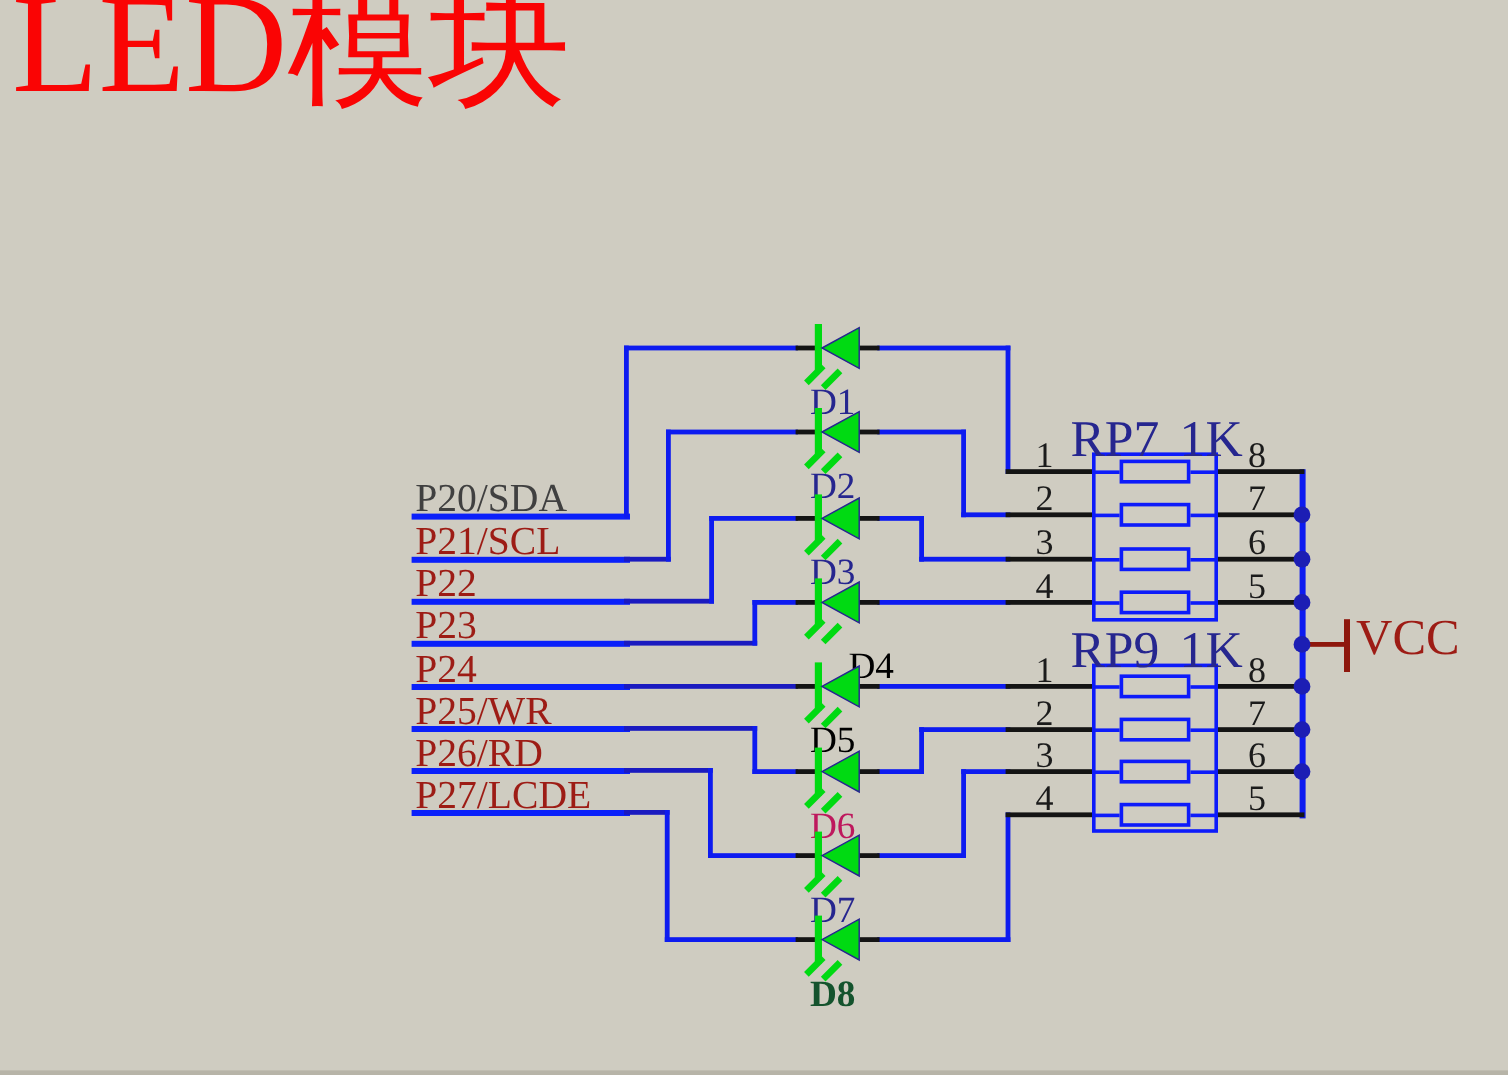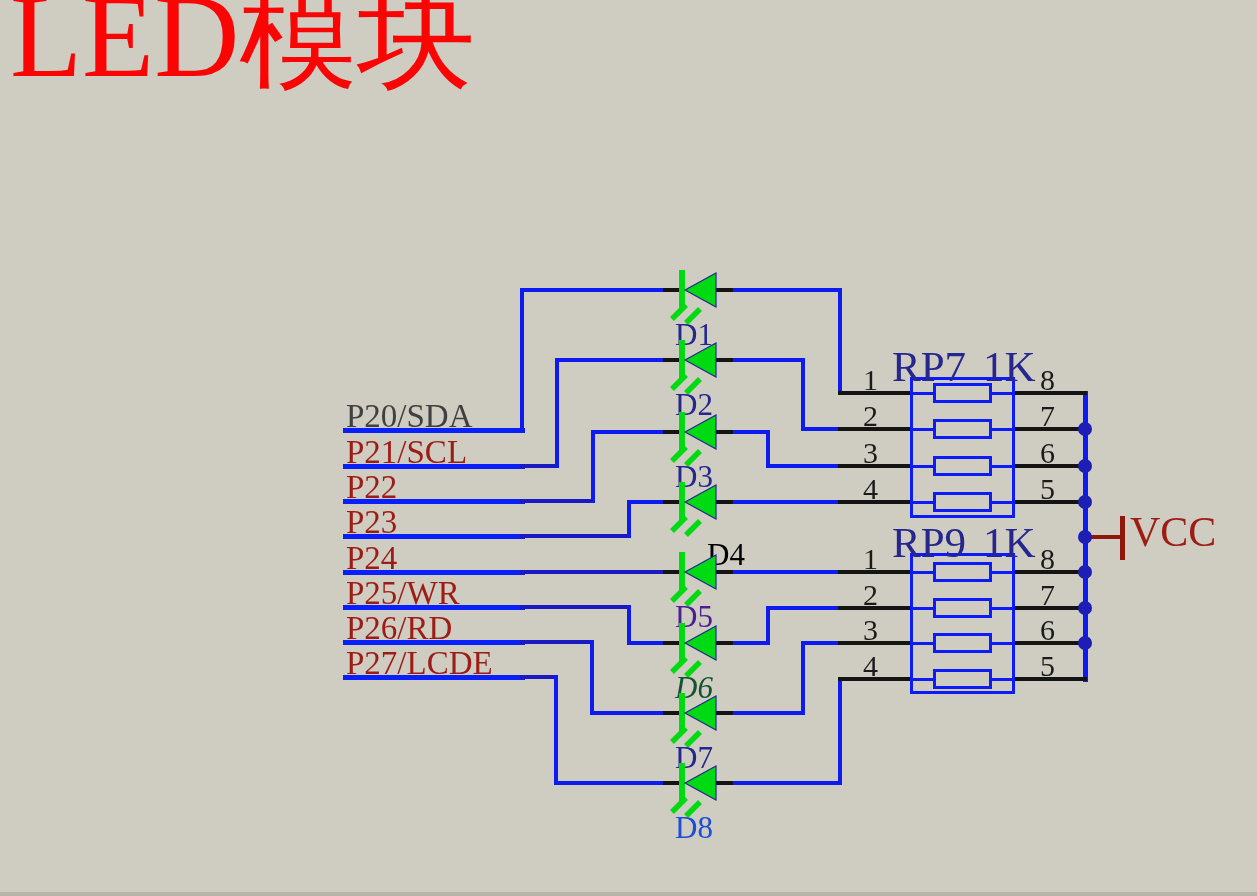--- a/index.html
+++ b/index.html
@@ -152,48 +152,48 @@
       </svg>
       <div class="txt led-designator" style="color: #000000; left: 675px; top: 539px; margin-left: 32px;">D4</div>
       <svg class="ledsvg" width="70" height="62" viewBox="0 0 70 62" style="left: 663px; top: 544px;">
         <rect x="0" y="26" width="18" height="4" fill="#141414"></rect>
         <rect x="53" y="26" width="17" height="4" fill="#141414"></rect>
         <rect x="16" y="8" width="6" height="40" fill="#00da12"></rect>
         <polygon points="22,28 53,11 53,45" fill="#00da12" stroke="#26268f" stroke-width="1.2"></polygon>
         <line x1="9" y1="57" x2="23" y2="43" stroke="#00da12" stroke-width="5.5"></line>
         <line x1="23" y1="61" x2="37" y2="47" stroke="#00da12" stroke-width="5.5"></line>
       </svg>
-      <div class="txt led-designator" style="color: #4c1d95; left: 675px; top: 601px;">D5</div>
+      <div class="txt led-designator" style="color: #000000; left: 675px; top: 601px;">D5</div>
       <svg class="ledsvg" width="70" height="62" viewBox="0 0 70 62" style="left: 663px; top: 615px;">
         <rect x="0" y="26" width="18" height="4" fill="#141414"></rect>
         <rect x="53" y="26" width="17" height="4" fill="#141414"></rect>
         <rect x="16" y="8" width="6" height="40" fill="#00da12"></rect>
         <polygon points="22,28 53,11 53,45" fill="#00da12" stroke="#26268f" stroke-width="1.2"></polygon>
         <line x1="9" y1="57" x2="23" y2="43" stroke="#00da12" stroke-width="5.5"></line>
         <line x1="23" y1="61" x2="37" y2="47" stroke="#00da12" stroke-width="5.5"></line>
       </svg>
-      <div class="txt led-designator" style="color: #14532d; left: 675px; top: 672px; font-style: italic;">D6</div>
+      <div class="txt led-designator" style="color: #be185d; left: 675px; top: 672px;">D6</div>
       <svg class="ledsvg" width="70" height="62" viewBox="0 0 70 62" style="left: 663px; top: 685px;">
         <rect x="0" y="26" width="18" height="4" fill="#141414"></rect>
         <rect x="53" y="26" width="17" height="4" fill="#141414"></rect>
         <rect x="16" y="8" width="6" height="40" fill="#00da12"></rect>
         <polygon points="22,28 53,11 53,45" fill="#00da12" stroke="#26268f" stroke-width="1.2"></polygon>
         <line x1="9" y1="57" x2="23" y2="43" stroke="#00da12" stroke-width="5.5"></line>
         <line x1="23" y1="61" x2="37" y2="47" stroke="#00da12" stroke-width="5.5"></line>
       </svg>
       <div class="txt led-designator" style="color: rgb(38, 38, 143); left: 675px; top: 742px;">D7</div>
       <svg class="ledsvg" width="70" height="62" viewBox="0 0 70 62" style="left: 663px; top: 755px;">
         <rect x="0" y="26" width="18" height="4" fill="#141414"></rect>
         <rect x="53" y="26" width="17" height="4" fill="#141414"></rect>
         <rect x="16" y="8" width="6" height="40" fill="#00da12"></rect>
         <polygon points="22,28 53,11 53,45" fill="#00da12" stroke="#26268f" stroke-width="1.2"></polygon>
         <line x1="9" y1="57" x2="23" y2="43" stroke="#00da12" stroke-width="5.5"></line>
         <line x1="23" y1="61" x2="37" y2="47" stroke="#00da12" stroke-width="5.5"></line>
       </svg>
-      <div class="txt led-designator" style="color: #1d4ed8; left: 675px; top: 812px;">D8</div>
+      <div class="txt led-designator" style="color: #14532d; left: 675px; top: 812px; font-weight: bold;">D8</div>
       <div class="rp-box" style="border: 3px solid rgb(13, 27, 250); left: 910px; top: 377px; width: 99px; height: 135px;"></div>
       <div class="seg" style="background: rgb(13, 27, 250); left: 910px; top: 391.5px; width: 25px; height: 3px;"></div>
       <div class="seg" style="background: rgb(13, 27, 250); left: 990px; top: 391.5px; width: 25px; height: 3px;"></div>
       <div class="rp-body" style="border: 3px solid rgb(13, 27, 250); left: 933px; top: 383px; width: 53px; height: 14px;"></div>
       <div class="txt pin-number" style="color: rgb(27, 27, 27); left: 840px; top: 365px; width: 38px; text-align: right;">1</div>
       <div class="txt pin-number" style="color: rgb(27, 27, 27); left: 1040px; top: 365px;">8</div>
       <div class="seg" style="background: rgb(13, 27, 250); left: 910px; top: 427.5px; width: 25px; height: 3px;"></div>
       <div class="seg" style="background: rgb(13, 27, 250); left: 990px; top: 427.5px; width: 25px; height: 3px;"></div>
       <div class="rp-body" style="border: 3px solid rgb(13, 27, 250); left: 933px; top: 419px; width: 53px; height: 14px;"></div>
       <div class="txt pin-number" style="color: rgb(27, 27, 27); left: 840px; top: 401px; width: 38px; text-align: right;">2</div>

